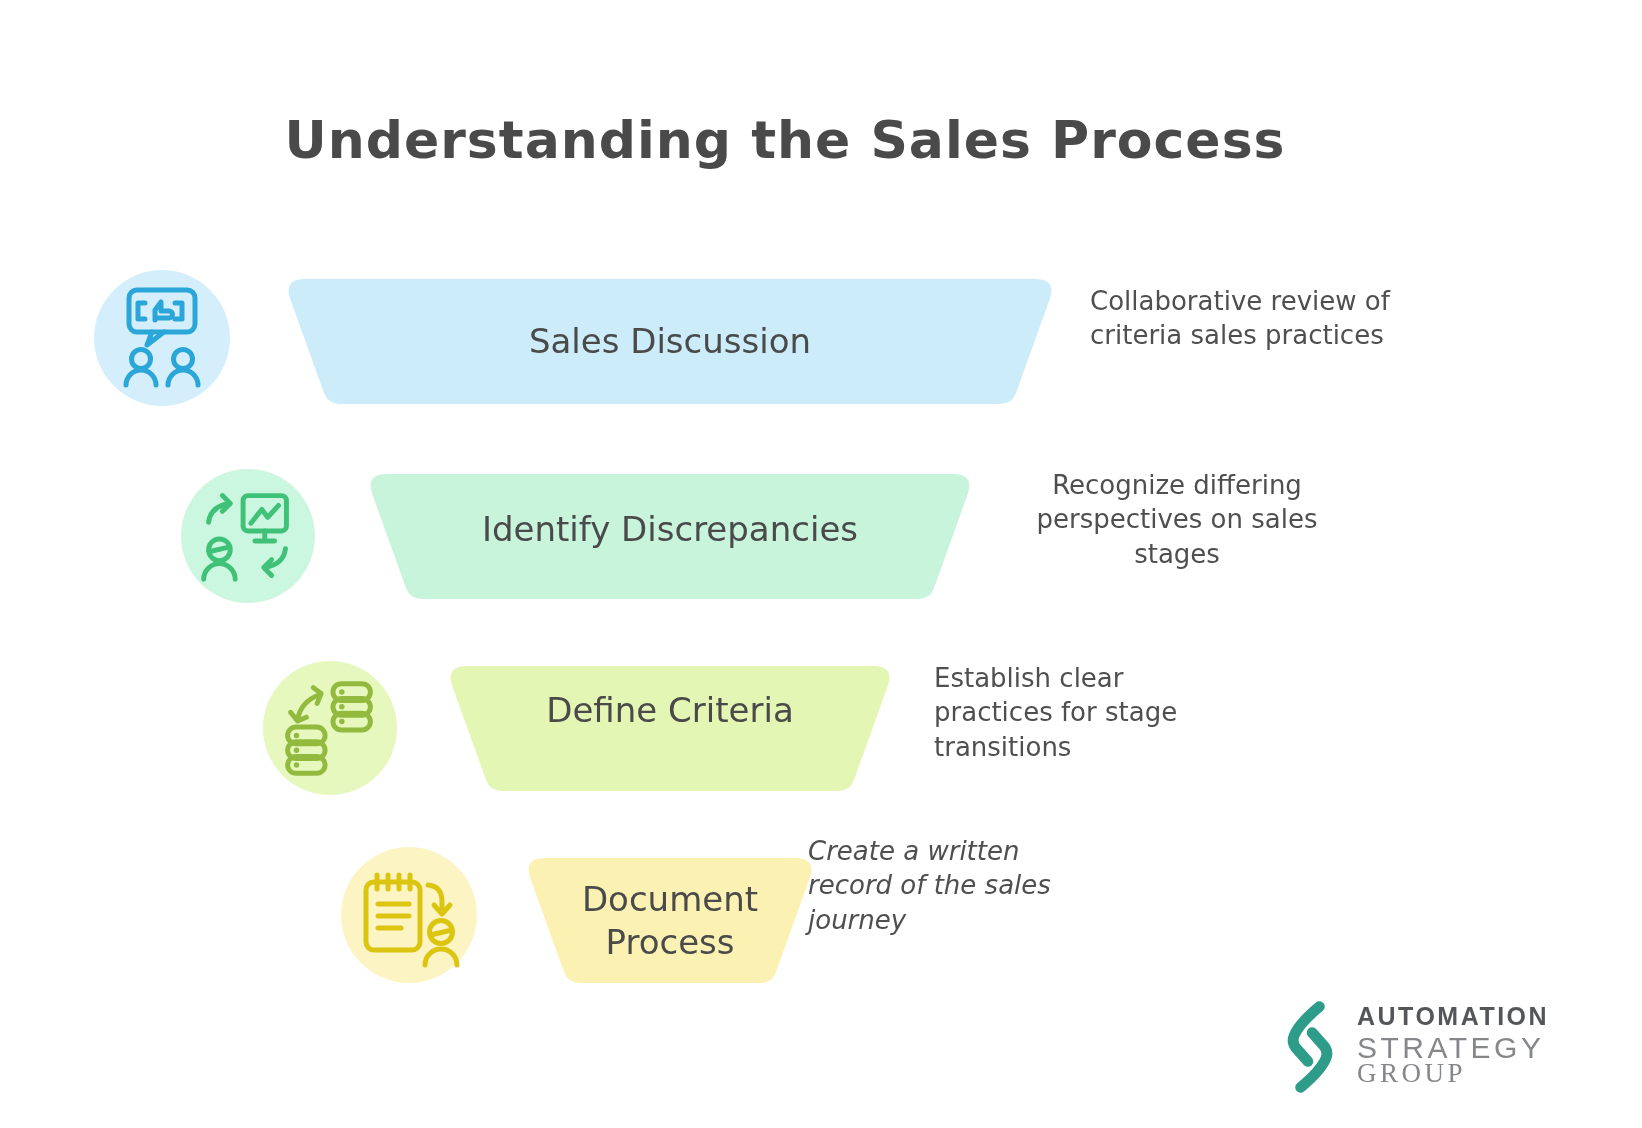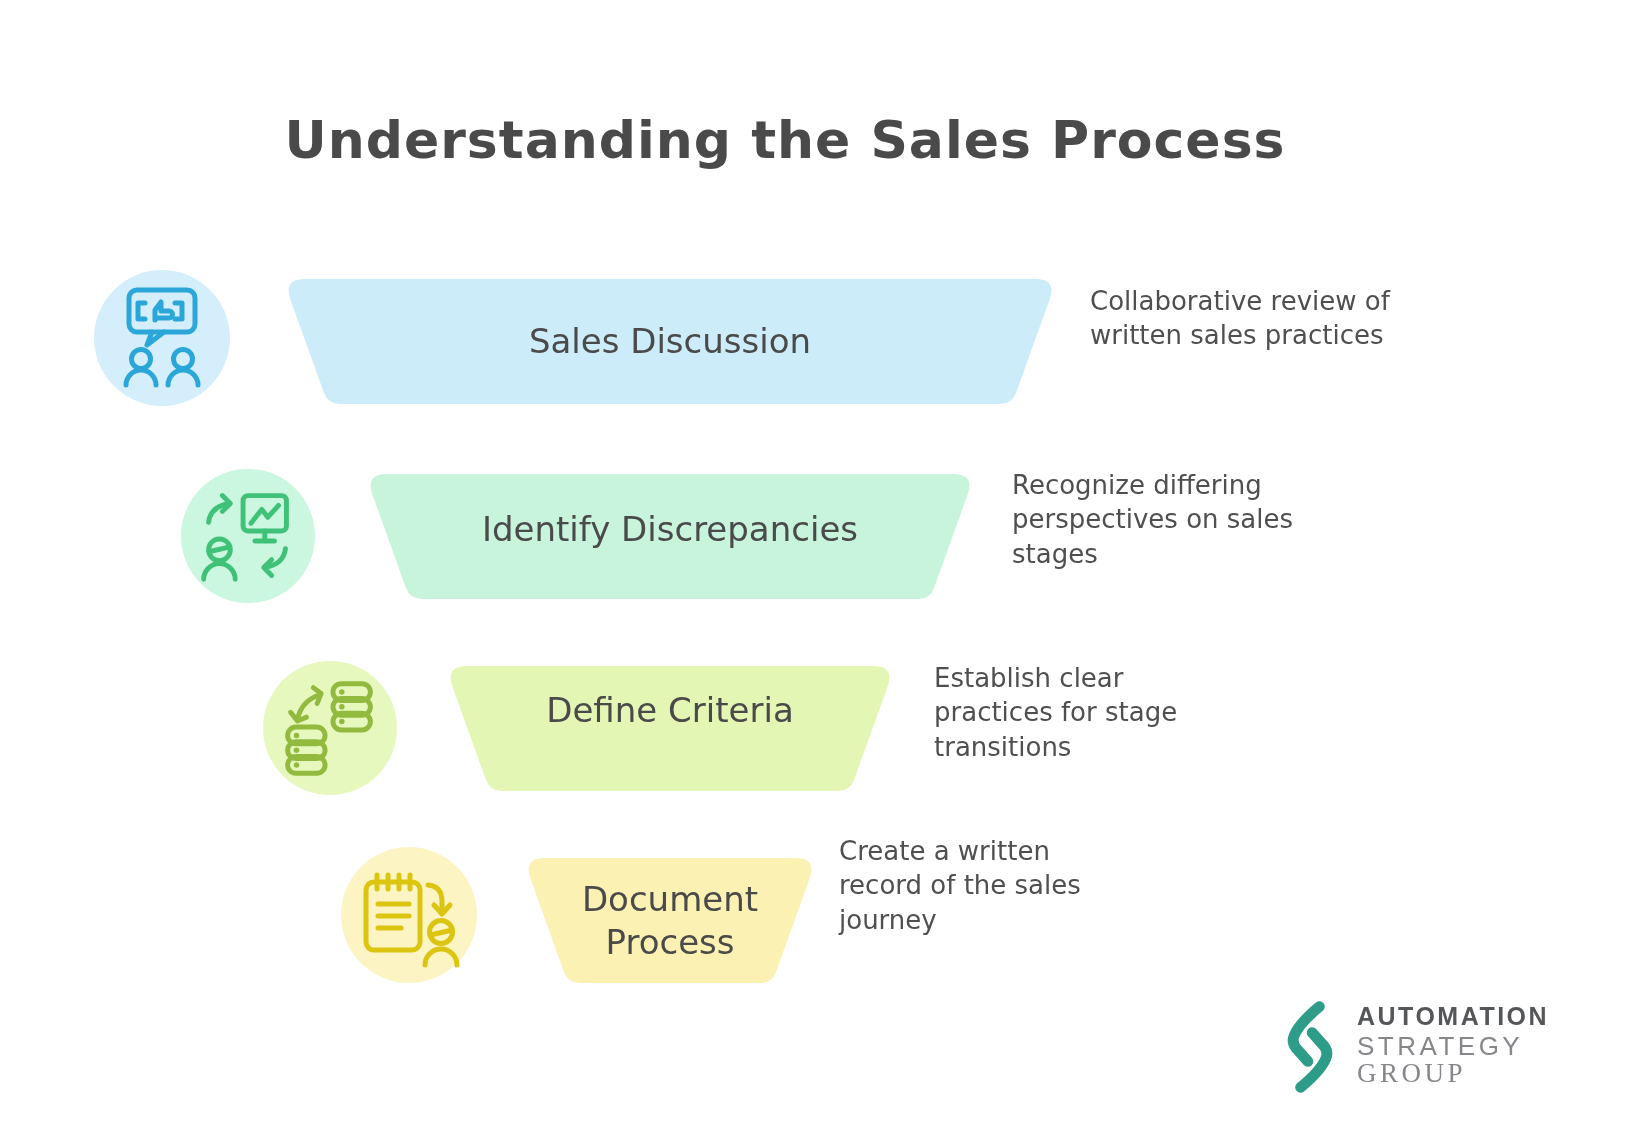--- a/index.html
+++ b/index.html
@@ -18,21 +18,21 @@
     font-size:34px;color:#4a4a4a;text-align:center;line-height:1.25;
   }
   .stage-desc{
     position:absolute;font-size:26px;color:#4f4f4f;line-height:1.32;
   }
   .logo-line1{
     position:absolute;left:1357px;top:986px;font-size:25px;font-weight:700;
     letter-spacing:2.5px;color:#54565a;font-family:Liberation Sans, sans-serif;
   }
   .logo-line2{
-    position:absolute;left:1357px;top:1015px;font-size:26px;font-weight:400;
+    position:absolute;left:1357px;top:1015px;font-size:30px;font-weight:400;
     letter-spacing:3.5px;color:#85878b;font-family:"Liberation Sans",sans-serif;
   }
   .logo-line3{
     position:absolute;left:1357px;top:1042px;font-size:27px;font-weight:400;
     letter-spacing:3.5px;color:#85878b;font-family:Liberation Serif, serif;
   }
   svg{display:block;}
 </style>
 </head>
 <body>
@@ -53,21 +53,21 @@
         <circle cx="34" cy="77" r="9.5"></circle>
         <circle cx="76" cy="77" r="9.5"></circle>
         <path d="M19 103 a15 15 0 0 1 30 0"></path>
         <path d="M61 103 a15 15 0 0 1 30 0"></path>
       </g>
     </svg>
     <svg class="abs" style="left:283px;top:263px;" width="774" height="125" viewBox="0 0 774 125">
       <path d="M22 0 L752 0 Q774 0 766.5 20.7 L733.1 113.7 Q729 125 717 125 L57 125 Q45 125 40.9 113.7 L7.5 20.7 Q0 0 22 0 Z" fill="#cdecf9"></path>
     </svg>
     <div class="stage-label" style="left:283px;top:263px;width:774px;height:125px;">Sales Discussion</div>
-    <div class="stage-desc" style="left:1090px;top:268px;width:320px;">Collaborative review of written sales practices</div>
+    <div class="stage-desc" style="left:1090px;top:268px;width:320px;">Collaborative review of criteria sales practices</div>
   </div>
 
   <div>
     <svg class="abs" style="left:181px;top:453px;" width="134" height="134" viewBox="0 0 136 136">
       <circle cx="68" cy="68" r="68" fill="#cbf6e0"></circle>
       <g transform="translate(13,13)" fill="none" stroke-width="5" stroke-linecap="round" stroke-linejoin="round" stroke="#3fc278">
         <rect x="50" y="14" width="44" height="36" rx="5"></rect>
         <path d="M58 42 L69 28 L75 36 L86 24"></path>
         <path d="M72 50 v8"></path>
         <path d="M62 60 h20"></path>
@@ -77,21 +77,21 @@
         <path d="M15.5 71 L36.5 66"></path>
         <path d="M10 99 a16 16 0 0 1 32 0"></path>
         <path d="M93 68 Q91 84 72 87"></path>
         <path d="M79 79 L71 87 L79 95"></path>
       </g>
     </svg>
     <svg class="abs" style="left:365px;top:458px;" width="610" height="125" viewBox="0 0 610 125">
       <path d="M22 0 L588 0 Q610 0 602.5 20.7 L569.1 113.7 Q565 125 553 125 L57 125 Q45 125 40.9 113.7 L7.5 20.7 Q0 0 22 0 Z" fill="#c7f4db"></path>
     </svg>
     <div class="stage-label" style="left:365px;top:458px;width:610px;height:110px;">Identify Discrepancies</div>
-    <div class="stage-desc" style="left:1012px;top:452px;width:330px;">Recognize differing perspectives on sales stages</div>
+    <div class="stage-desc" style="left:1012px;top:452px;width:330px;text-align:center;">Recognize differing perspectives on sales stages</div>
   </div>
 
   <div>
     <svg class="abs" style="left:263px;top:645px;" width="134" height="134" viewBox="0 0 136 136">
       <circle cx="68" cy="68" r="68" fill="#e7f8bf"></circle>
       <g transform="translate(13,13)" fill="none" stroke-width="5" stroke-linecap="round" stroke-linejoin="round" stroke="#92ba3e">
         <rect x="58" y="10" width="38" height="17" rx="8.5"></rect>
         <rect x="58" y="25" width="38" height="17" rx="8.5"></rect>
         <rect x="58" y="40" width="38" height="17" rx="8.5"></rect>
         <rect x="12" y="54" width="38" height="17" rx="8.5"></rect>
@@ -135,21 +135,21 @@
         <path d="M76.5 75 L98 70"></path>
         <path d="M71 105 a16 16 0 0 1 32 0"></path>
       </g>
     </svg>
     <svg class="abs" style="left:523px;top:842px;" width="294" height="125" viewBox="0 0 294 125">
       <path d="M22 0 L272 0 Q294 0 286.5 20.7 L253.1 113.7 Q249 125 237 125 L57 125 Q45 125 40.9 113.7 L7.5 20.7 Q0 0 22 0 Z" fill="#fbf1b2"></path>
     </svg>
     <div class="stage-label" style="left:523px;top:842px;width:294px;height:125px;">
       <span style="display:inline-block;max-width:190px;text-align:center;">Document Process</span>
     </div>
-    <div class="stage-desc" style="left:839px;top:818px;width:290px;">Create a written record of the sales journey</div>
+    <div class="stage-desc" style="left:808px;top:818px;width:290px;font-style:italic;">Create a written record of the sales journey</div>
   </div>
 
   <div>
     <svg class="abs" style="left:1274px;top:984px;" width="72" height="94" viewBox="0 0 100 130">
       <g fill="none" stroke-width="15" stroke-linecap="round" stroke-linejoin="round" stroke="#2d9d8a">
         <path d="M63 9 C46 23 33 37 28 49 C25 56 26 61 31 67 L47 85"></path>
         <path d="M37 121 C54 107 67 93 72 81 C75 74 74 69 69 63 L53 45"></path>
       </g>
     </svg>
     <div class="logo-line1">AUTOMATION</div>

